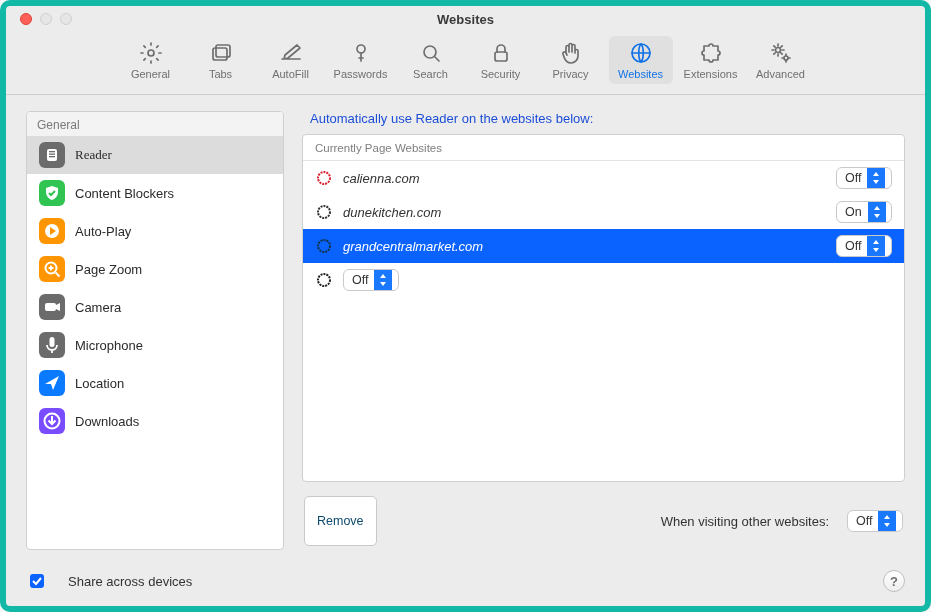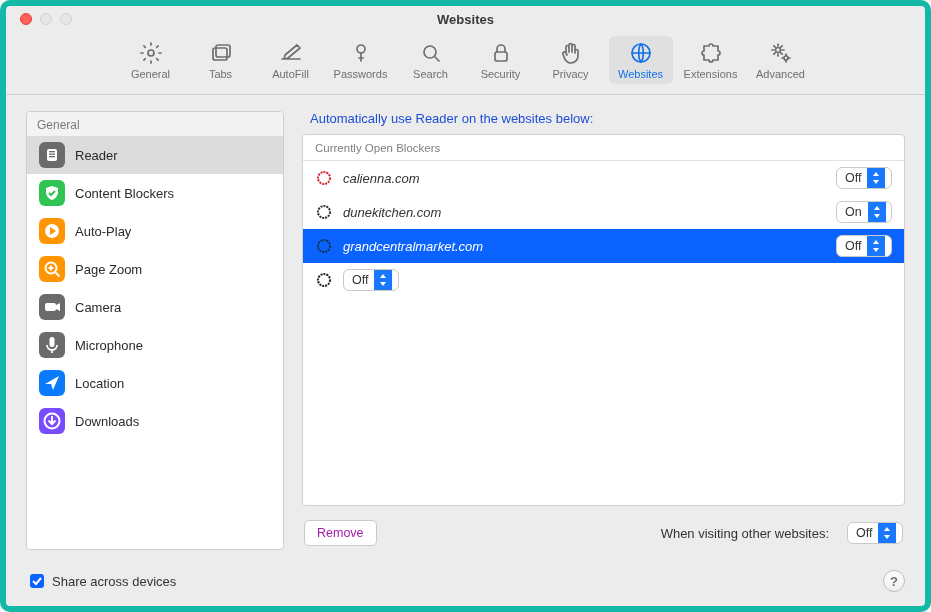--- a/index.html
+++ b/index.html
@@ -61,21 +61,21 @@
     width: 258px; background: #fff; border:1px solid #cfcfcf; border-radius:4px;
     overflow: hidden; display:flex; flex-direction:column;
   }
   .sidebar .group-label {
     font-size: 12px; color: #7a7a7a; padding: 6px 10px 4px 10px; background:#f3f3f3;
   }
   .sidebar .item {
     display: flex; align-items: center; gap: 10px; padding: 6px 12px;
     font-size: 13px; color:#2b2b2b;
   }
-  .sidebar .item.selected { background: #dcdcdc; }
+  .sidebar .item.selected { background: #dcdcdc; font-family: Liberation Serif, serif; }
   .sidebar .item .iconbox {
     width: 26px; height: 26px; border-radius: 6px; display:flex;align-items:center;justify-content:center;
   }
   .main {
     flex:1; display:flex; flex-direction:column;
   }
   .prompt { font-size: 13px; color:#1d4ed8; margin: 0 0 8px 8px;}
   .list-box {
     flex:1; background:#fff; border:1px solid #cfcfcf; border-radius:4px;
     overflow:hidden; display:flex; flex-direction:column;
@@ -103,25 +103,26 @@
   .select .caret{
     width:18px; height:100%; background:#1a78ff;
     display:flex;align-items:center;justify-content:center;
   }
   .select .caret svg{display:block;}
   .bottom-row{
     display:flex; align-items:center; gap:10px; padding:14px 2px 4px 2px;
   }
   .btn{
     background:#fff; border:1px solid #c9c9c9; border-radius:5px;
-    font-size:12.5px; padding:5px 12px; color:#a21caf;
+    font-size:12.5px; padding:17px 12px; color:#0c4a6e;
   }
   .footer{
     display:flex; align-items:center; padding: 12px 20px 14px 24px;
     color:#333;
+    gap:16px;
   }
   .chk{
     width:14px;height:14px;border-radius:3px;background:#0a63ff;
     display:inline-flex;align-items:center;justify-content:center;margin-right:8px;
   }
   .help{
     margin-left:auto; width:22px;height:22px;border-radius:50%;
     border:1px solid #bfbfbf; background:linear-gradient(#fff,#eee);
     display:flex;align-items:center;justify-content:center;
     font-size:13px;color:#6f6f6f;font-weight:600;
@@ -318,21 +319,21 @@
               </svg>
             </span>
             <span>Downloads</span>
           </div>
         </div>
     </div>
 
     <div class="main">
       <div class="prompt">Automatically use Reader on the websites below:</div>
       <div class="list-box">
-        <div class="list-header">Currently Open Blockers</div>
+        <div class="list-header">Currently Page Websites</div>
         <div class="rows" id="rows">
             <div class="row">
               <span class="favicon">
                 <svg width="16" height="16" viewBox="0 0 16 16">
                   <circle cx="8" cy="8" r="6" fill="none" stroke="#d23" stroke-width="2" stroke-dasharray="2 1"></circle>
                 </svg>
               </span>
               <span class="domain">calienna.com</span>
               <div class="select">
                 <span class="val">Off</span>

